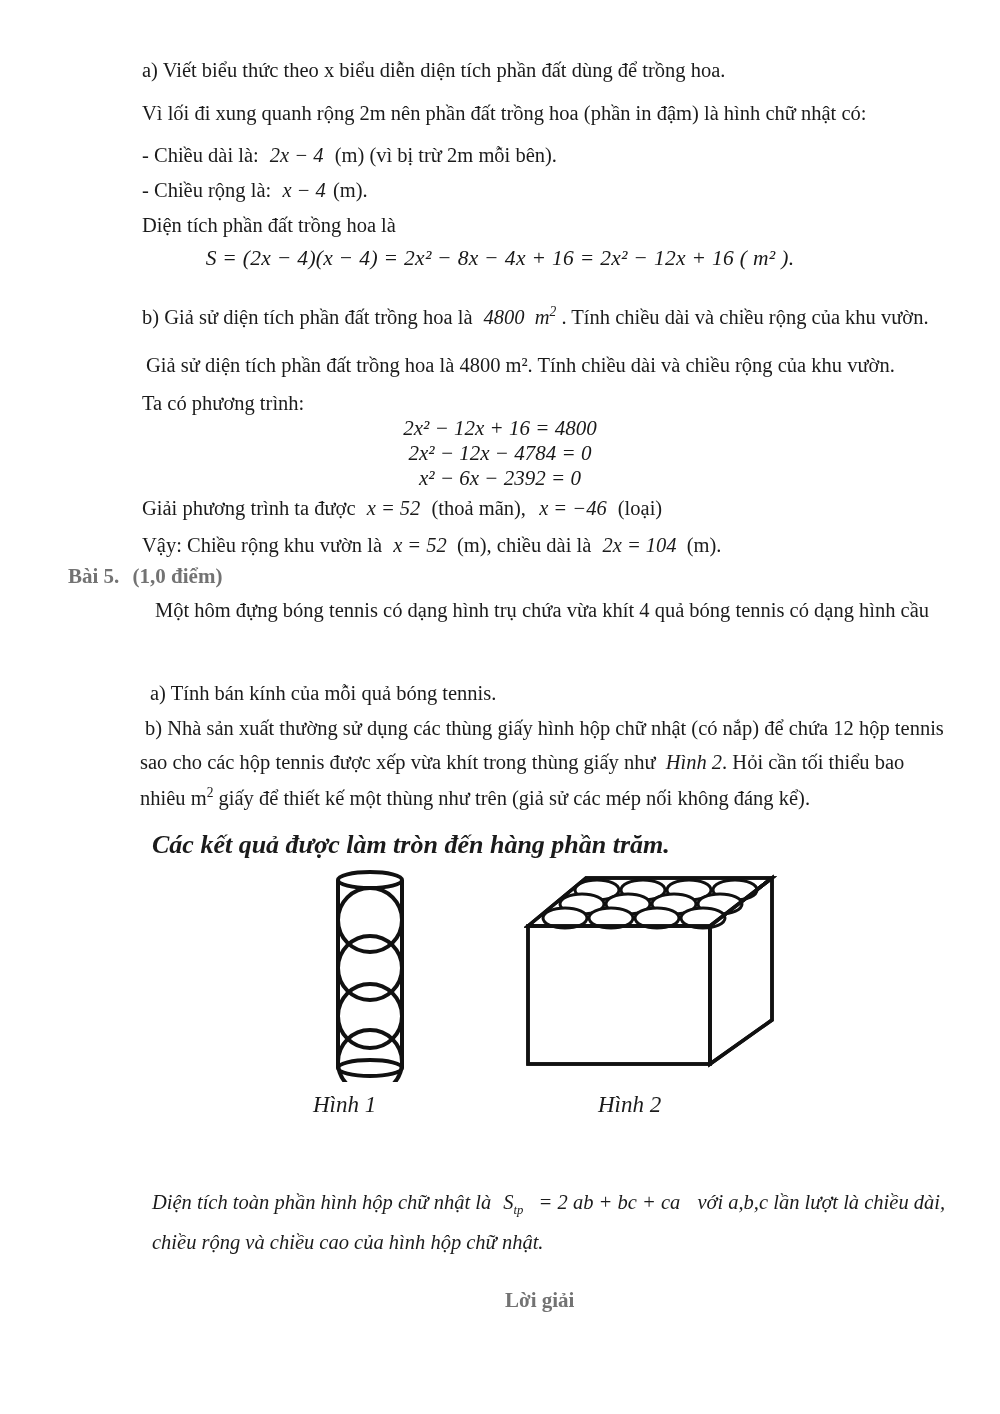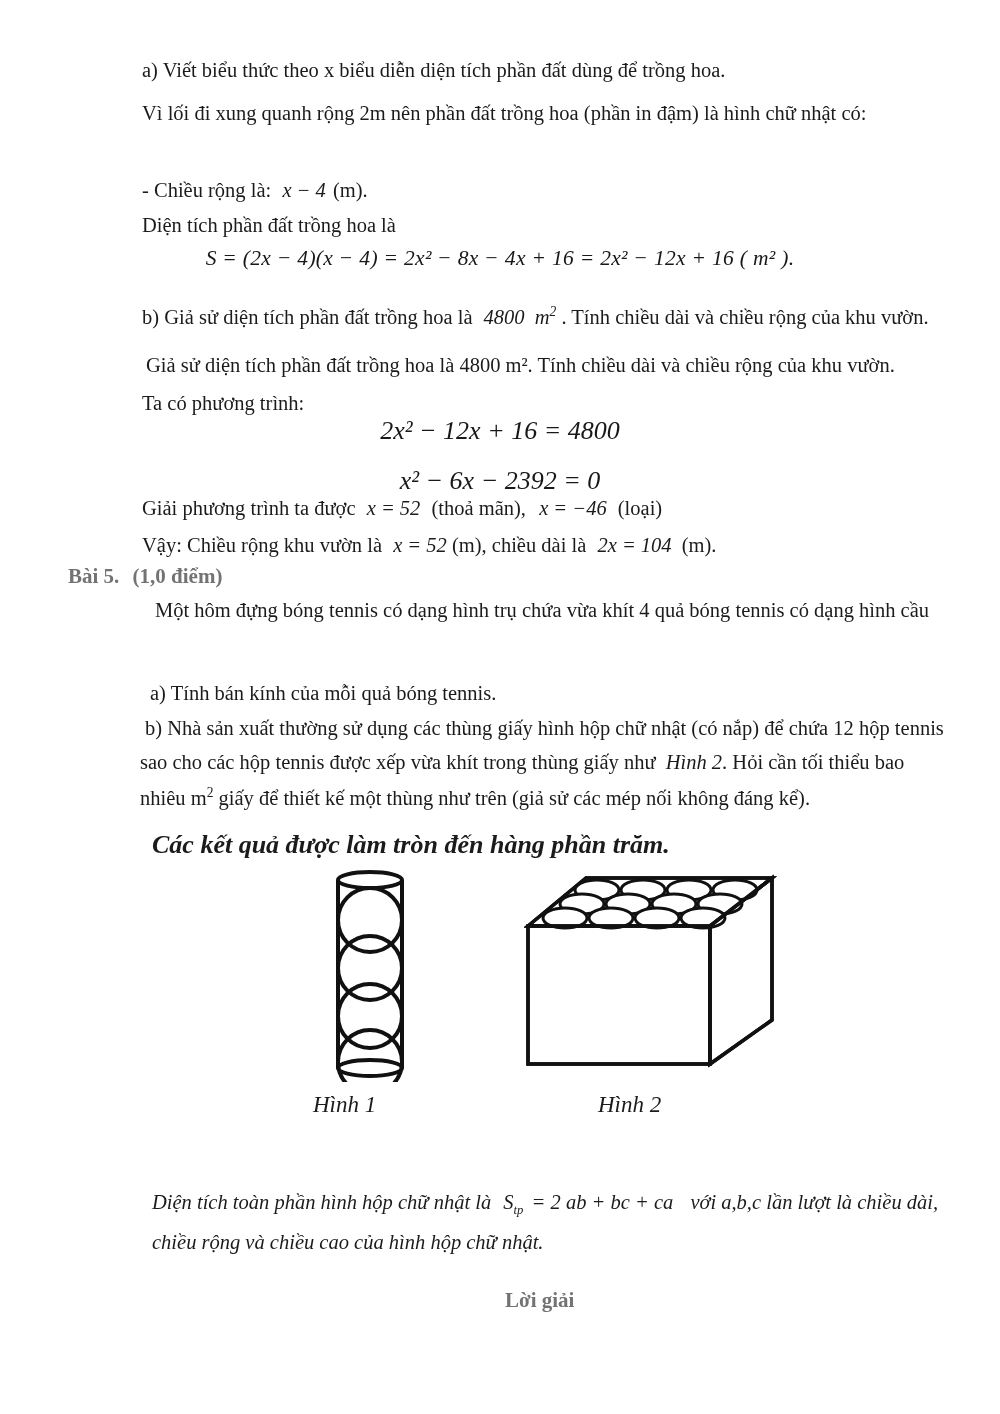--- a/index.html
+++ b/index.html
@@ -25,21 +25,21 @@
     font-family:"Liberation Serif","DejaVu Serif",serif;
     font-style:italic;
   }
   .up{vertical-align:super;font-size:0.66em;font-style:italic;}
   .upn{vertical-align:super;font-size:0.66em;font-style:normal;}
   .sub{vertical-align:sub;font-size:0.62em;font-style:italic;}
   .eqc{
     position:absolute;
     width:1000px;
     text-align:center;
-    font-size:26px;
+    font-size:21px;
     font-style:italic;
     white-space:nowrap;
   }
 
   .blue{
     color:#737373;
     font-weight:bold;
   }
   .bolditalic{
     font-weight:bold;
@@ -60,20 +60,25 @@
 </style>
 </head>
 <body>
 
 <div class="page">
 
   <div class="line" style="left:142px;top:60px;">a) Viết biểu thức theo x biểu diễn diện tích phần đất dùng để trồng hoa.</div>
 
   <div class="line" style="left:142px;top:103px;">Vì lối đi xung quanh rộng 2m nên phần đất trồng hoa (phần in đậm) là hình chữ nhật có:</div>
 
+  <div class="line" style="left:142px;top:145px;">
+    <span>- Chiều dài là:</span>
+    <span class="math" style="margin-left:6px;">2x − 4</span>
+    <span style="margin-left:6px;">(m) (vì bị trừ 2m mỗi bên).</span>
+  </div>
 
   <div class="line" style="left:142px;top:180px;">
     <span>- Chiều rộng là:</span>
     <span class="math" style="margin-left:6px;">x − 4</span>
     <span style="margin-left:2px;">(m).</span>
   </div>
 
   <div class="line" style="left:142px;top:215px;">Diện tích phần đất trồng hoa là</div>
 
   <div class="eqc" style="top:246px;font-size:21.5px;letter-spacing:0.3px;">S = (2x − 4)(x − 4) = 2x² − 8x − 4x + 16 = 2x² − 12x + 16 ( m² ).</div>
@@ -83,34 +88,35 @@
     <span class="math" style="margin-left:6px;">4800</span>
     <span class="math" style="margin-left:5px;">m</span><span class="up">2</span>
     <span>. Tính chiều dài và chiều rộng của khu vườn.</span>
   </div>
 
   <div class="line" style="left:146px;top:355px;">Giả sử diện tích phần đất trồng hoa là 4800 m². Tính chiều dài và chiều rộng của khu vườn.</div>
 
   <div class="line" style="left:142px;top:393px;">Ta có phương trình:</div>
 
   <div class="eqc" style="top:416px;">2x² − 12x + 16 = 4800</div>
+  <div class="eqc" style="top:441px;">2x² − 12x − 4784 = 0</div>
   <div class="eqc" style="top:466px;">x² − 6x − 2392 = 0</div>
 
   <div class="line" style="left:142px;top:498px;">
     <span>Giải phương trình ta được</span>
     <span class="math" style="margin-left:6px;">x = 52</span>
     <span style="margin-left:6px;">(thoả mãn),</span>
     <span class="math" style="margin-left:8px;">x = −46</span>
     <span style="margin-left:6px;">(loại)</span>
   </div>
 
   <div class="line" style="left:142px;top:535px;">
     <span>Vậy: Chiều rộng khu vườn là</span>
     <span class="math" style="margin-left:6px;">x = 52</span>
-    <span style="">(m), chiều dài là</span>
+    <span style="margin-left:5px;">(m), chiều dài là</span>
     <span class="math" style="margin-left:6px;">2x = 104</span>
     <span style="margin-left:5px;">(m).</span>
   </div>
 
   <div class="line blue" style="left:68px;top:566px;font-size:21px;">
     <span>Bài 5.</span>
     <span style="margin-left:8px;">(1,0 điểm)</span>
   </div>
 
   <div class="line" style="left:155px;top:600px;">Một hôm đựng bóng tennis có dạng hình trụ chứa vừa khít 4 quả bóng tennis có dạng hình cầu</div>
@@ -183,21 +189,21 @@
       <path d="M 4 58 L 186 58 L 186 196 L 4 196 Z" stroke="#111" stroke-width="3.5" fill="none"></path>
       <path d="M 186 58 L 248 10 L 248 152 L 186 196 Z" stroke="#111" stroke-width="3.5" fill="none"></path>
     </svg>
   </div>
   <div class="cap" style="left:598px;top:1092px;">Hình 2</div>
 
 
   <div class="line ital" style="left:152px;top:1192px;">
     <span>Diện tích toàn phần hình hộp chữ nhật là</span>
     <span style="margin-left:7px;">S</span><span class="sub">tp</span>
-    <span style="margin-left:3px;text-align:right;">= 2  ab + bc + ca</span>
+    <span style="margin-left:10px;text-align:right;">= 2  ab + bc + ca</span>
     <span style="margin-left:12px;">với  a,b,c  lần lượt là chiều dài,</span>
   </div>
 
   <div class="line ital" style="left:152px;top:1232px;">chiều rộng và chiều cao của hình hộp chữ nhật.</div>
 
   <div class="line blue" style="left:505px;top:1290px;font-size:21px;">Lời giải</div>
 
 </div>
 
 </body></html>

